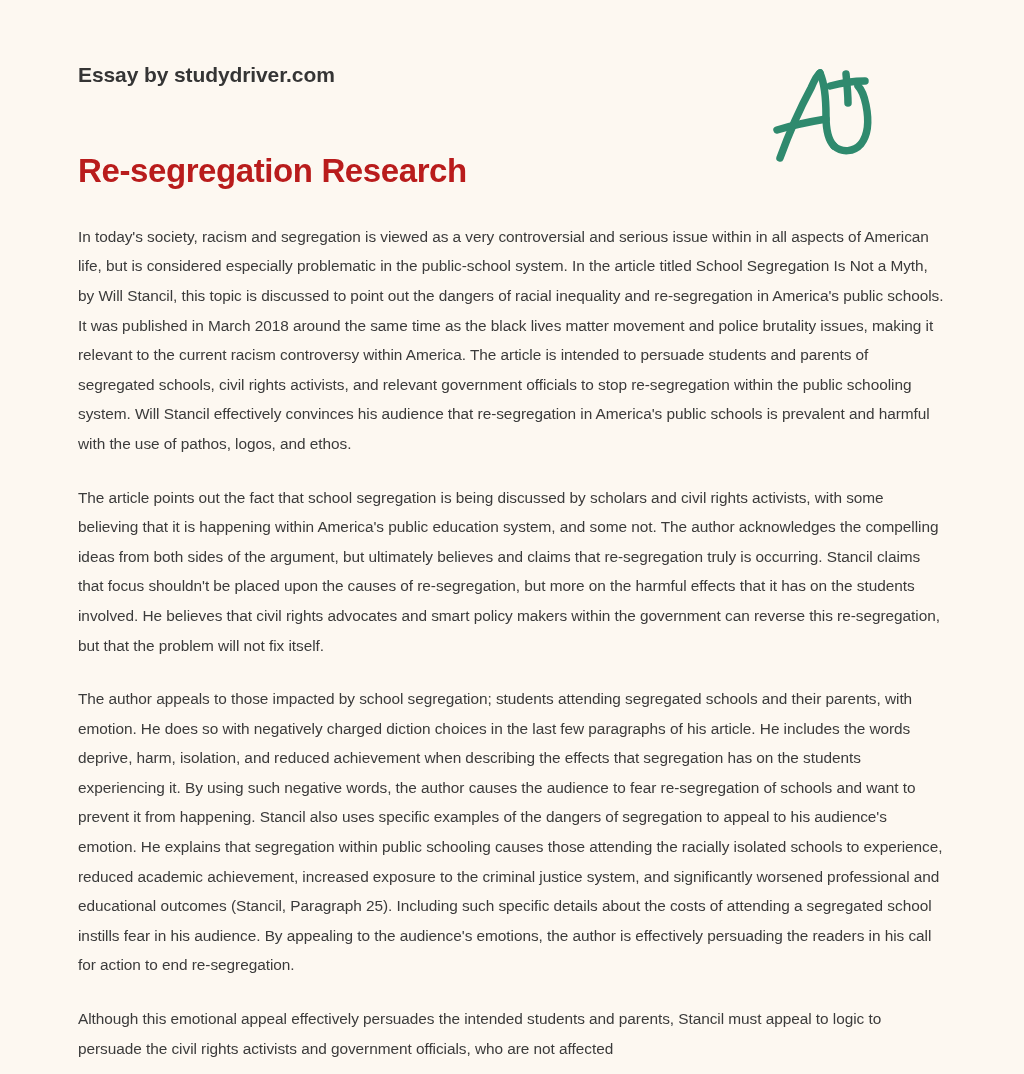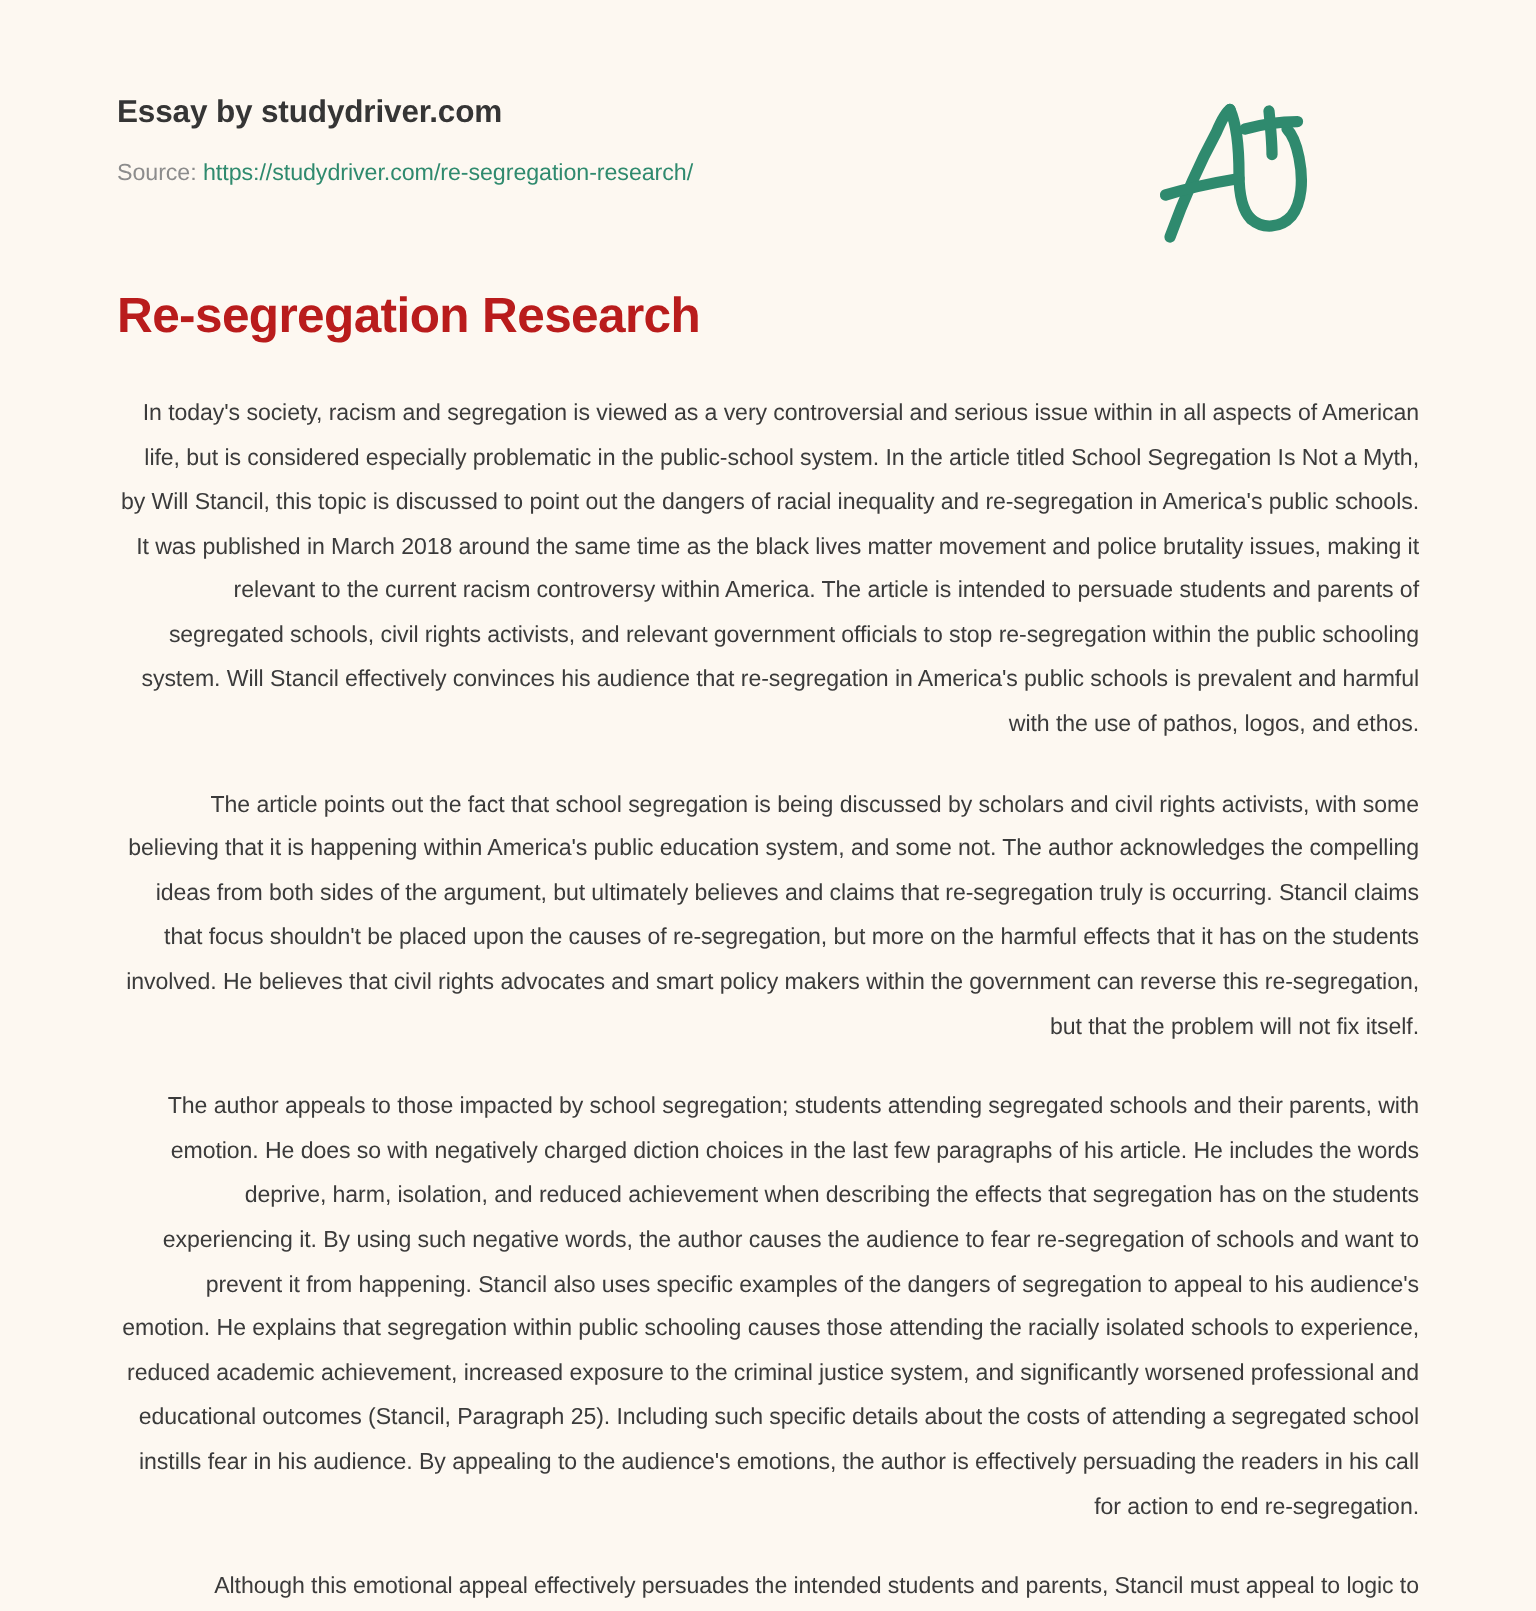--- a/index.html
+++ b/index.html
@@ -82,40 +82,36 @@
     padding-top: 31px;
     max-width: 868px;
   }
 
   .article-body p {
     margin: 0 0 24px 0;
     font-size: 15.4px;
     line-height: 29.6px;
     color: #3b3b3b;
     letter-spacing: -0.05px;
-    text-align: right;
+    text-align: left;
   }
 
   .article-body p:last-child {
     margin-bottom: 0;
   }
 </style>
 </head>
 <body>
 
 <div class="page">
 
   <div class="header">
 
     <div class="byline">Essay by studydriver.com</div>
 
-    <div class="source-line">
-      <span class="source-label">Source:</span>
-      <a class="source-url" href="#">https://studydriver.com/re-segregation-research/</a>
-    </div>
 
     <svg class="logo" viewBox="0 0 120 110" xmlns="http://www.w3.org/2000/svg">
       <g fill="none" stroke="#2f8a6e" stroke-width="7.5" stroke-linecap="round" stroke-linejoin="round">
 
         <path d="M12 98 C 20 76, 30 52, 43 28 C 46 21, 49 15, 52 13"></path>
 
         <path d="M52 13 C 56 22, 58 38, 58 56 C 58 70, 60 80, 66 86"></path>
 
         <path d="M9 70 C 22 66, 40 62, 58 59"></path>
 

